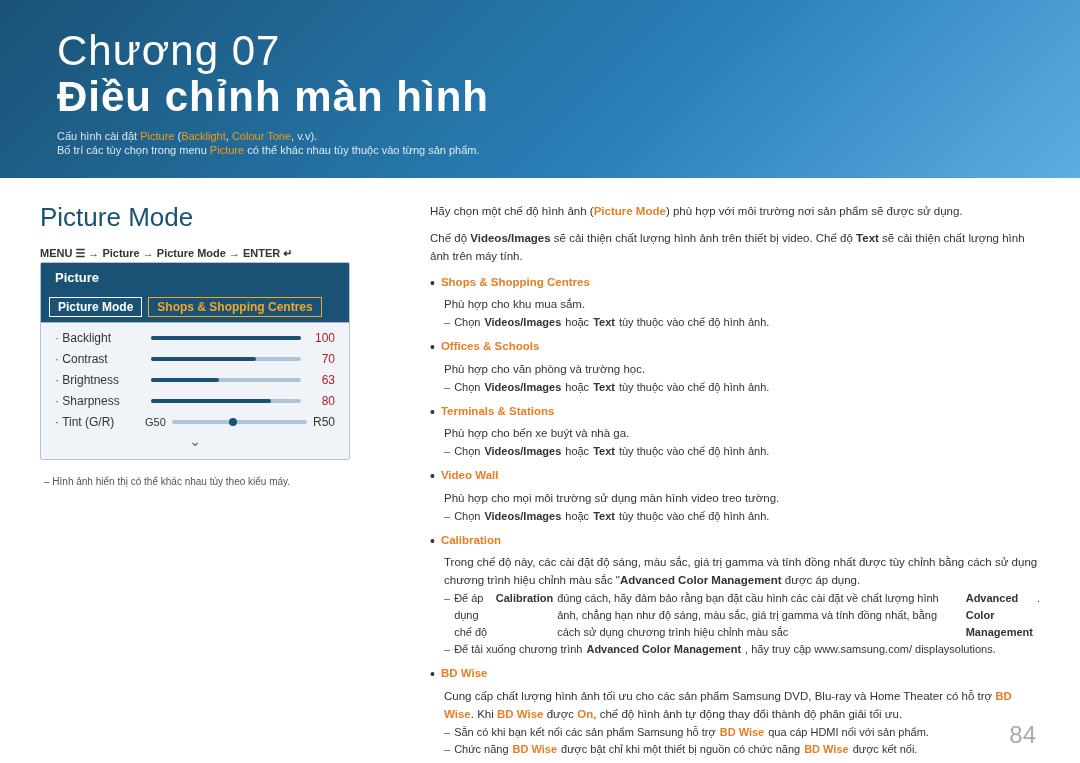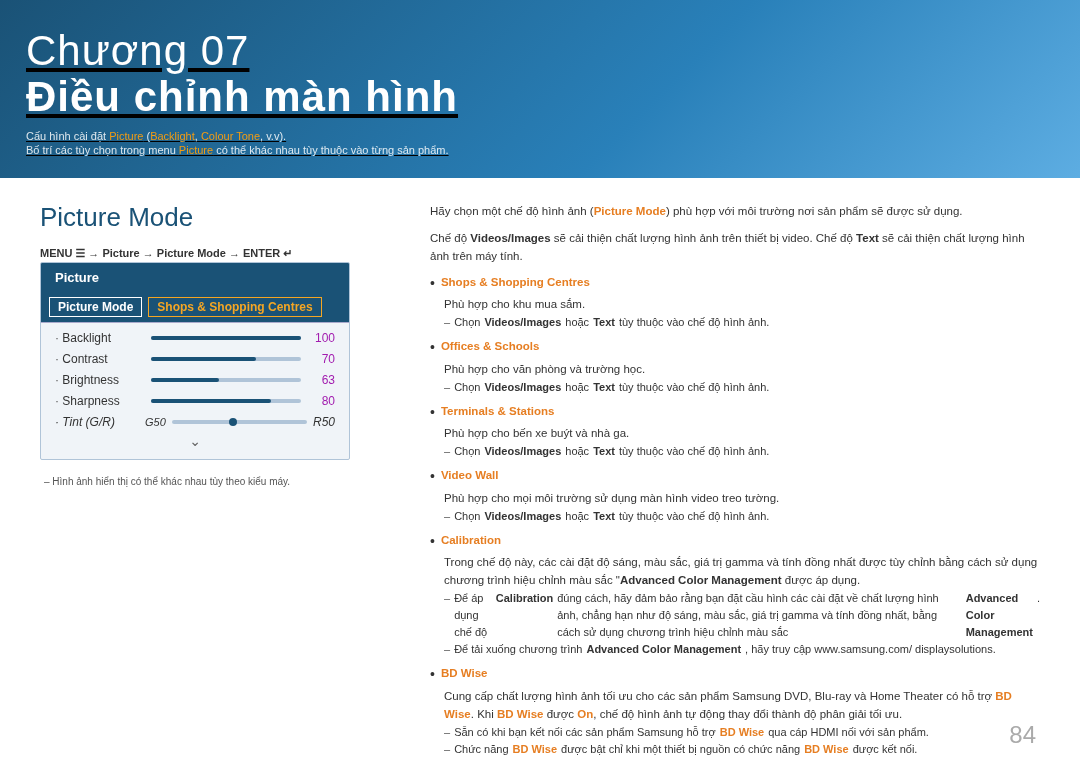--- a/index.html
+++ b/index.html
@@ -8,23 +8,22 @@
       height: 763px;
       font-family: 'Arial', sans-serif;
       background: #fff;
       overflow: hidden;
       position: relative;
     }
 
     
     .header {
       background: linear-gradient(135deg, #1a5276 0%, #2980b9 60%, #5dade2 100%);
-      padding: 28px 40px 22px 26px;
+      padding: 28px 40px 22px 57px;
       position: relative;
-      text-decoration: underline;
     }
     .header-title-main {
       font-size: 42px;
       font-weight: 300;
       color: #fff;
       letter-spacing: 1px;
       line-height: 1.1;
     }
     .header-title-sub {
       font-size: 42px;
@@ -139,30 +138,29 @@
       position: relative;
       margin: 0 6px;
     }
     .slider-fill {
       height: 4px;
       background: #1a5276;
       border-radius: 2px;
     }
     .panel-item-val {
       font-size: 12px;
-      color: #a21caf;
+      color: #b91c1c;
       width: 28px;
       text-align: right;
     }
 
     .tint-row {
       display: flex;
       align-items: center;
       margin-bottom: 4px;
-      font-style: italic;
     }
     .tint-label {
       font-size: 12px;
       color: #333;
       width: 90px;
     }
     .tint-label::before { content: '· '; }
     .tint-g { font-size: 11px; color: #333; margin-right: 6px; }
     .tint-bar {
       flex: 1;

